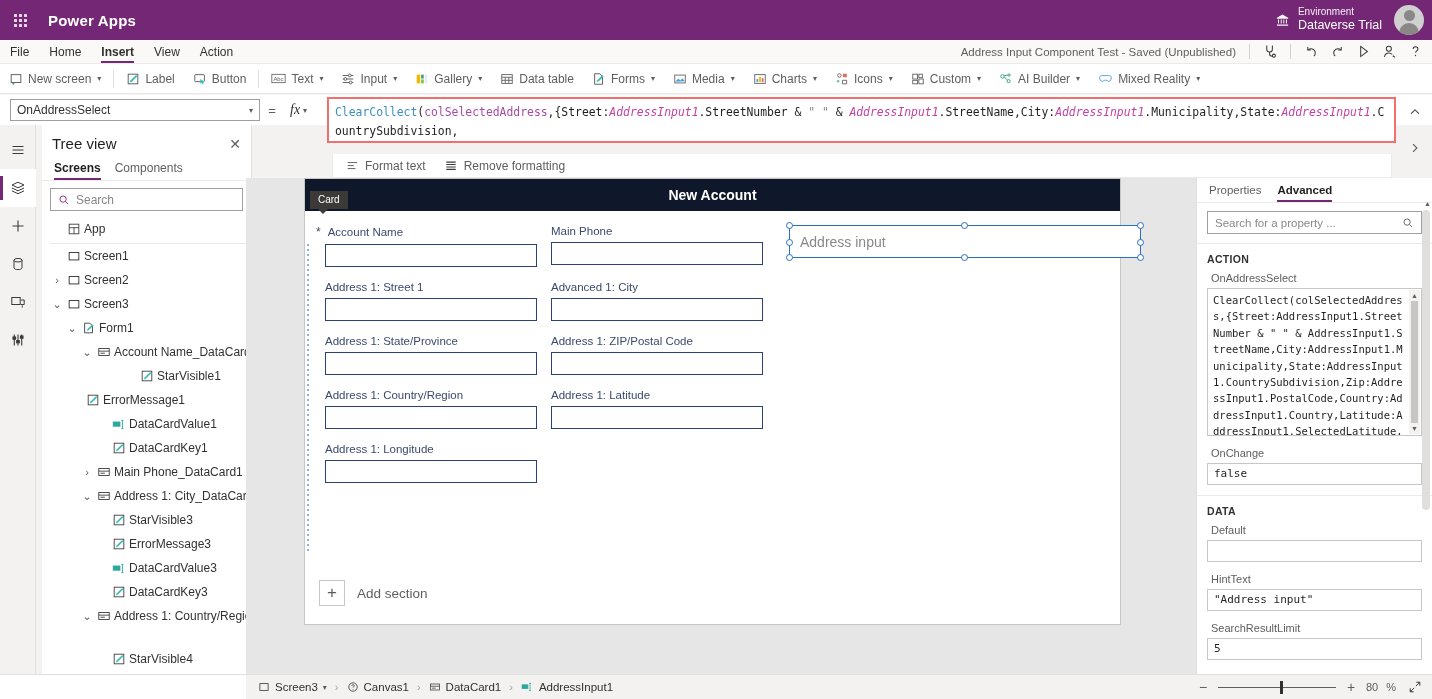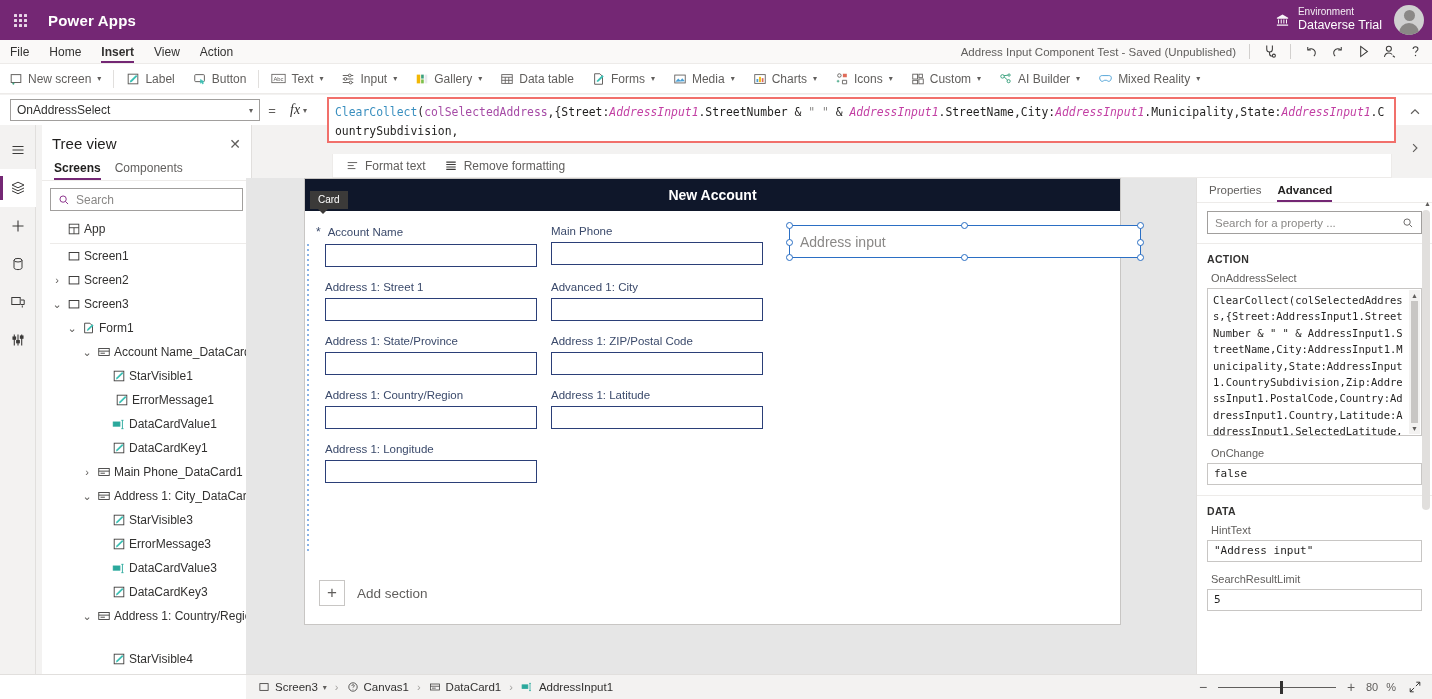--- a/index.html
+++ b/index.html
@@ -563,31 +563,31 @@
         <div class="tnode" style="padding-left: 38px;">
           <span class="tw" style="font-size: 11px;">⌄</span>
           <span class="tic">
             <svg width="14" height="14" viewBox="0 0 16 16" fill="none" stroke="#3b3a39" stroke-width="1">
               <rect x="2" y="4" width="12" height="8"></rect>
               <path d="M2 7h12M4 9.4h5"></path>
             </svg>
           </span>
           <span class="tlbl">Account Name_DataCard1</span>
         </div>
-        <div class="tnode" style="padding-left: 53px;">
+        <div class="tnode" style="padding-left: 53px; margin-left: 28px;">
           <span class="tw"></span>
           <span class="tic">
             <svg width="14" height="14" viewBox="0 0 16 16" fill="none" stroke="#3b3a39" stroke-width="1">
               <rect x="2.5" y="2.5" width="11" height="11"></rect>
               <path d="M11.6 3.4 5.2 9.8l-.8 2.2 2.2-.8 6.4-6.4z" fill="#3cc0b4" stroke="none"></path>
             </svg>
           </span>
           <span class="tlbl">StarVisible1</span>
         </div>
-        <div class="tnode" style="padding-left: 56px;">
+        <div class="tnode" style="padding-left: 27px;">
           <span class="tw"></span>
           <span class="tic">
             <svg width="14" height="14" viewBox="0 0 16 16" fill="none" stroke="#3b3a39" stroke-width="1">
               <rect x="2.5" y="2.5" width="11" height="11"></rect>
               <path d="M11.6 3.4 5.2 9.8l-.8 2.2 2.2-.8 6.4-6.4z" fill="#3cc0b4" stroke="none"></path>
             </svg>
           </span>
           <span class="tlbl">ErrorMessage1</span>
         </div>
         <div class="tnode" style="padding-left: 53px;">
@@ -827,20 +827,24 @@
       </div>
     </div>
     <div class="pfield">
       <div class="pfield-lbl">OnChange</div>
       <div class="pinput">false</div>
     </div>
     <div class="psec-div"></div>
 
     <div class="psec">DATA</div>
     <div class="pfield">
+      <div class="pfield-lbl">Default</div>
+      <div class="pinput"></div>
+    </div>
+    <div class="pfield">
       <div class="pfield-lbl">HintText</div>
       <div class="pinput">"Address input"</div>
     </div>
     <div class="pfield">
       <div class="pfield-lbl">SearchResultLimit</div>
       <div class="pinput">5</div>
     </div>
 
     <div class="props-sb-arw">▲</div>
     <div class="props-sb"></div>

